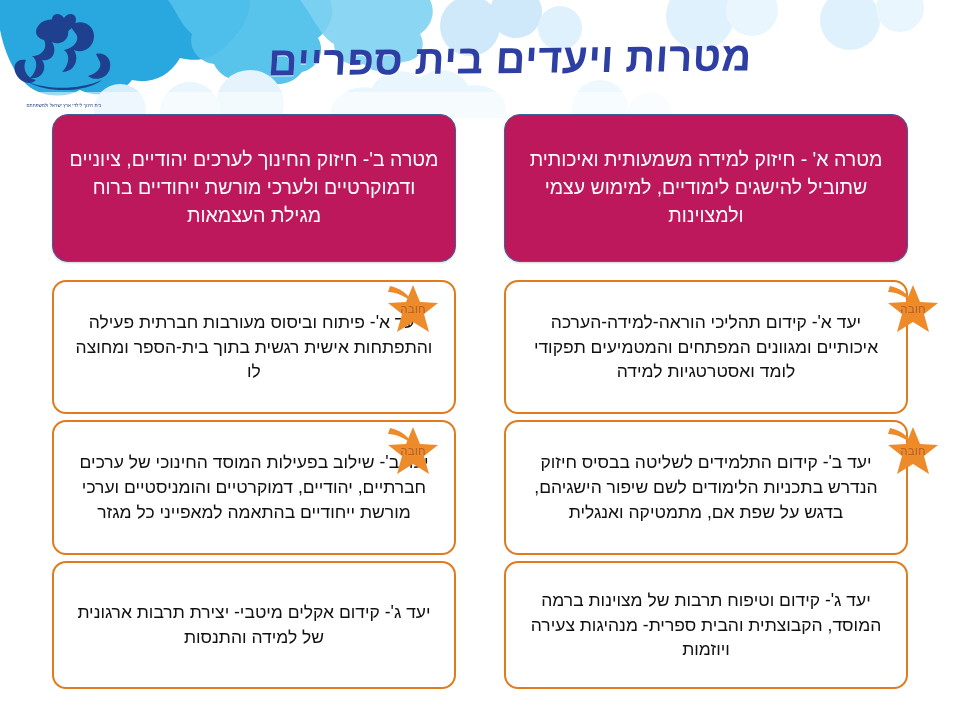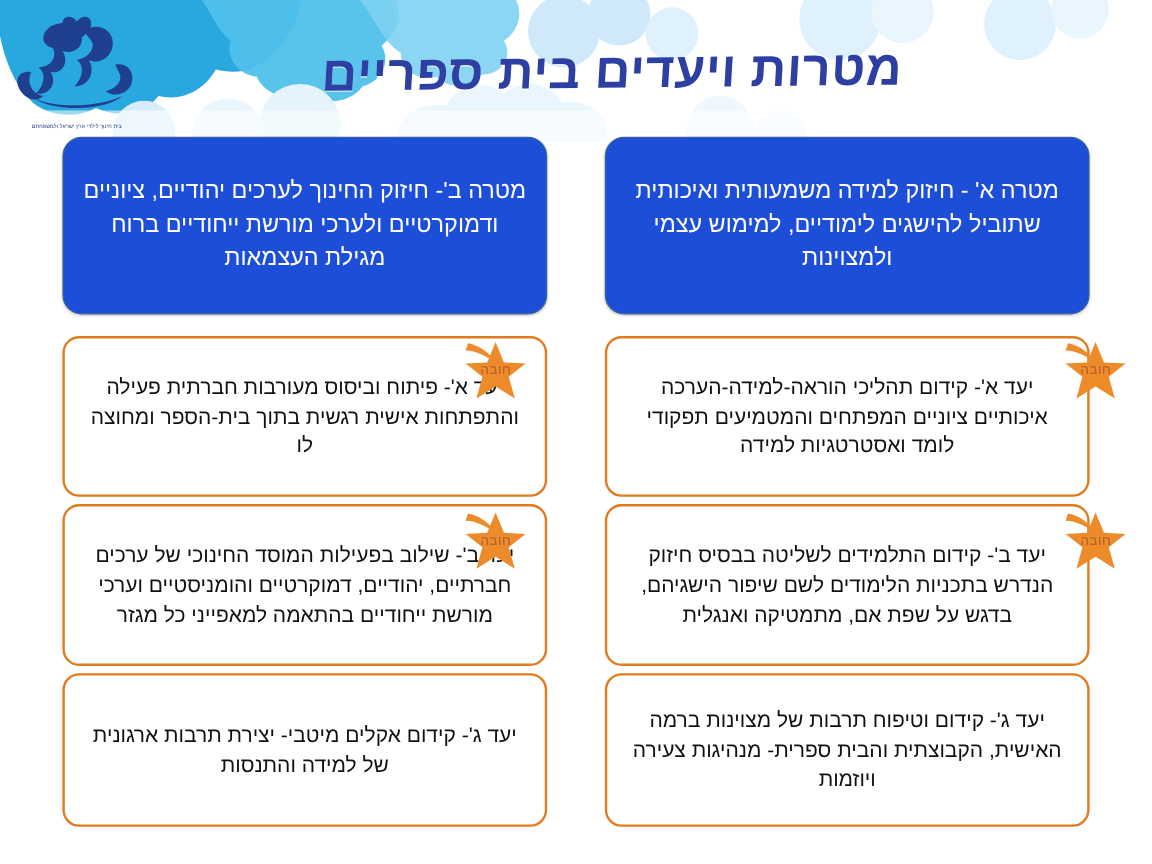--- a/index.html
+++ b/index.html
@@ -101,21 +101,21 @@
   }
   .col-right { right: 52px; }
   .col-left  { left: 52px; }
 
   
   .goal-box {
     position: relative;
     width: 404px;
     min-height: 148px;
     box-sizing: border-box;
-    background: #1d4ed8;
+    background: #be185d;
     border: 1.5px solid #3b6395;
     border-radius: 16px;
     color: #ffffff;
     display: flex;
     align-items: center;
     justify-content: center;
     text-align: center;
     padding: 12px 16px;
     font-size: 19.5px;
     line-height: 1.42;
@@ -246,29 +246,29 @@
 
   <div class="board">
 
     <div class="col col-right">
 
       <div class="goal-box">
         <span class="goal-text">מטרה א' - חיזוק למידה משמעותית ואיכותית שתוביל להישגים לימודיים, למימוש עצמי ולמצוינות</span>
       </div>
 
       <div class="obj-box obj-h1">
-        <span class="obj-text">יעד א'- קידום תהליכי הוראה-למידה-הערכה איכותיים ציוניים המפתחים והמטמיעים תפקודי לומד ואסטרטגיות למידה</span>
+        <span class="obj-text">יעד א'- קידום תהליכי הוראה-למידה-הערכה איכותיים ומגוונים המפתחים והמטמיעים תפקודי לומד ואסטרטגיות למידה</span>
       </div>
 
       <div class="obj-box obj-h2">
         <span class="obj-text">יעד ב'- קידום התלמידים לשליטה בבסיס חיזוק הנדרש בתכניות הלימודים לשם שיפור הישגיהם, בדגש על שפת אם, מתמטיקה ואנגלית</span>
       </div>
 
       <div class="obj-box obj-h3">
-        <span class="obj-text">יעד ג'- קידום וטיפוח תרבות של מצוינות ברמה האישית, הקבוצתית והבית ספרית- מנהיגות צעירה ויוזמות</span>
+        <span class="obj-text">יעד ג'- קידום וטיפוח תרבות של מצוינות ברמה המוסד, הקבוצתית והבית ספרית- מנהיגות צעירה ויוזמות</span>
       </div>
     </div>
 
     <div class="col col-left">
 
       <div class="goal-box">
         <span class="goal-text">מטרה ב'- חיזוק החינוך לערכים יהודיים, ציוניים ודמוקרטיים ולערכי מורשת ייחודיים ברוח מגילת העצמאות</span>
       </div>
 
       <div class="obj-box obj-h1">

